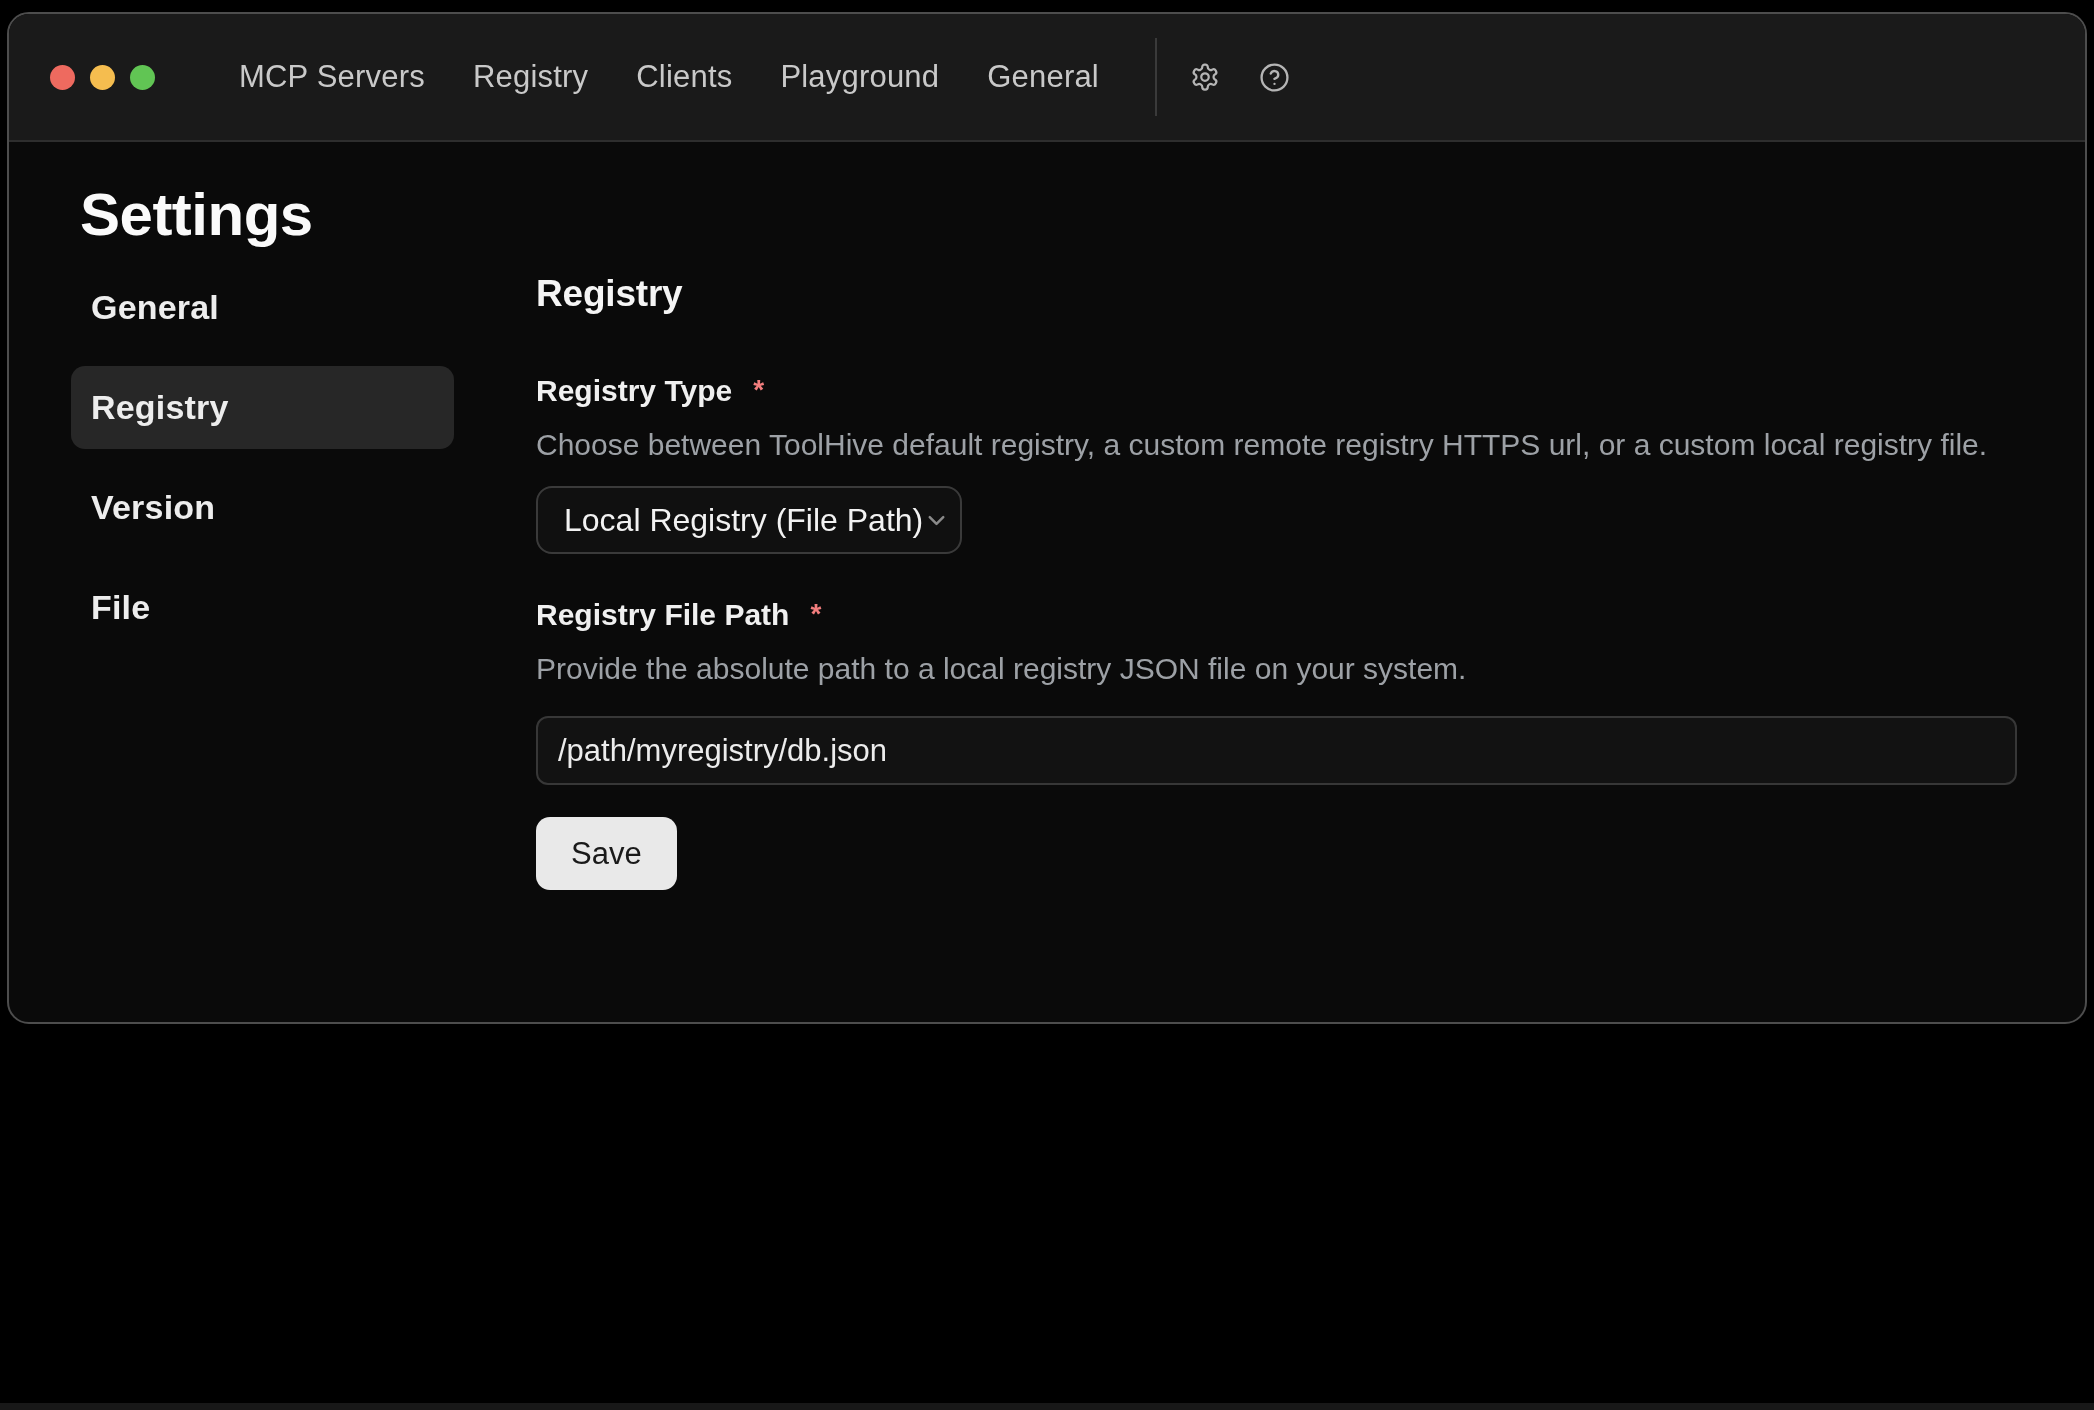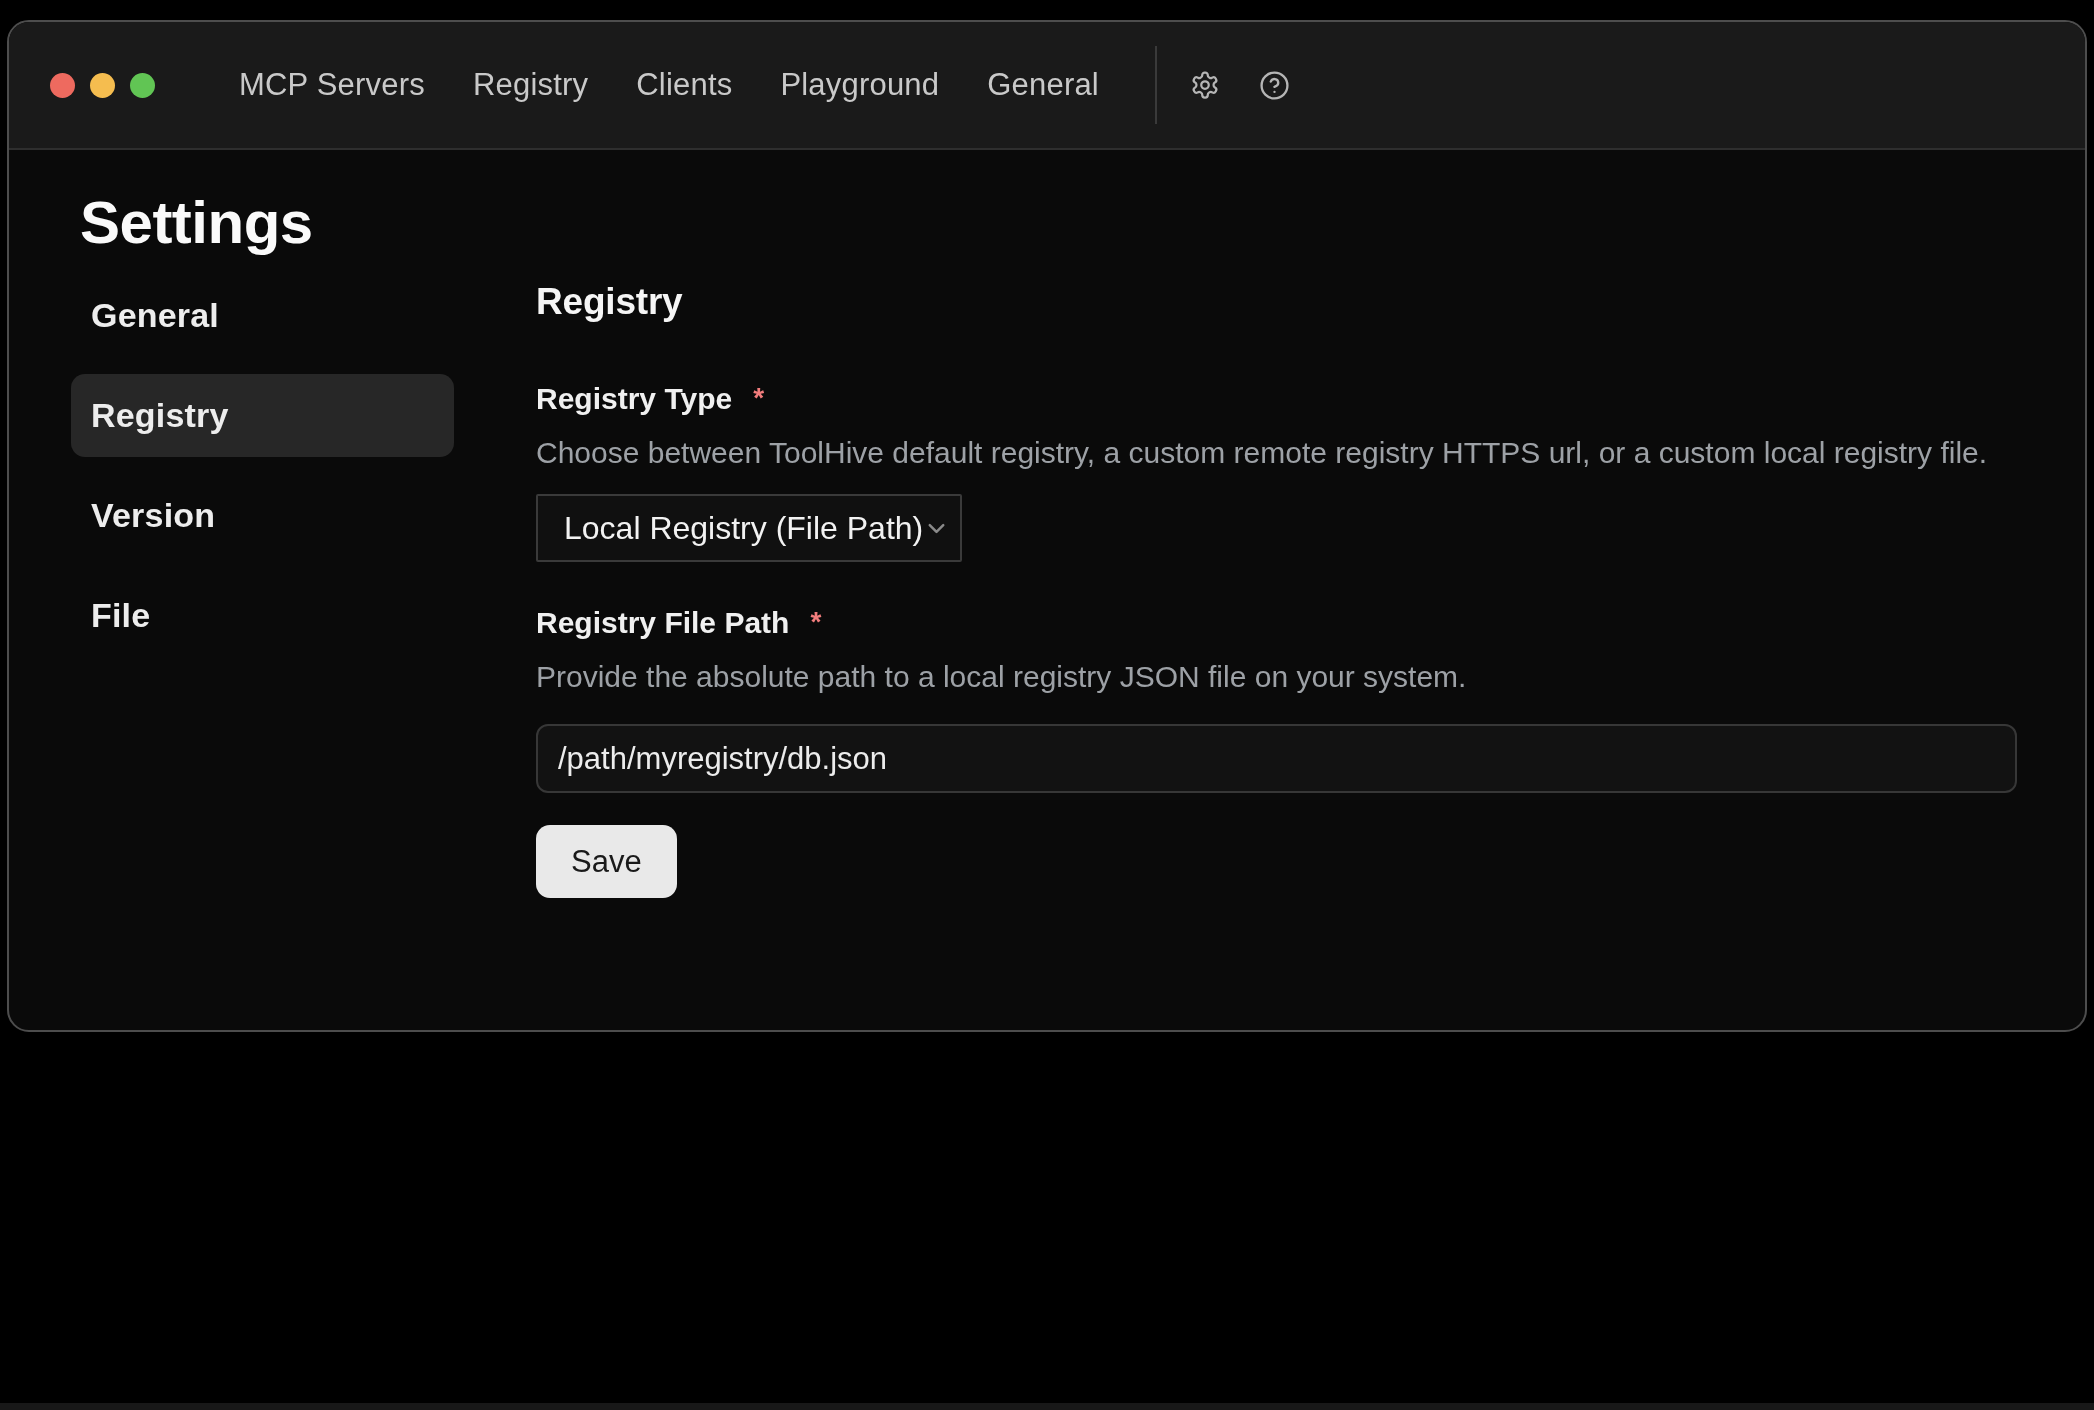--- a/index.html
+++ b/index.html
@@ -8,21 +8,21 @@
     width: 2094px; height: 1410px;
     position: relative;
     font-family: "Liberation Sans", "DejaVu Sans", sans-serif;
     overflow: hidden;
   }
   .bottom-strip {
     position: absolute; left: 0; bottom: 0; width: 100%; height: 7px;
     background: #181818; z-index: 0;
   }
   .window {
-    position: absolute; left: 7px; top: 20px;
+    position: absolute; left: 7px; top: 12px;
     width: 2080px; height: 1012px;
     background: #0a0a0a;
     border: 2px solid #4d4d4d;
     border-radius: 22px;
     overflow: hidden;
     z-index: 1;
   }
   
   .titlebar {
     height: 128px;
@@ -75,21 +75,21 @@
   .req { color: #f27d7d; font-size: 28px; position: relative; top: -1px; }
   .desc {
     margin-top: 16px;
     font-size: 30px; font-weight: 400; color: #9da1a6; line-height: 38px;
   }
   .select-box {
     margin-top: 22px;
     width: 426px; height: 68px;
     background: #101010;
     border: 2px solid #3a3a3a;
-    border-radius: 2px;
+    border-radius: 16px;
     display: flex; align-items: center; justify-content: space-between;
     padding: 0 24px 0 26px;
     cursor: default;
   }
   .select-box .value { font-size: 32px; color: #f2f2f2; white-space: nowrap; }
   .select-box svg { stroke: #8a8a8a; flex: none; }
   .field-label.second { margin-top: 42px; }
   .text-input {
     margin-top: 28px;
     width: 1481px; height: 69px;

